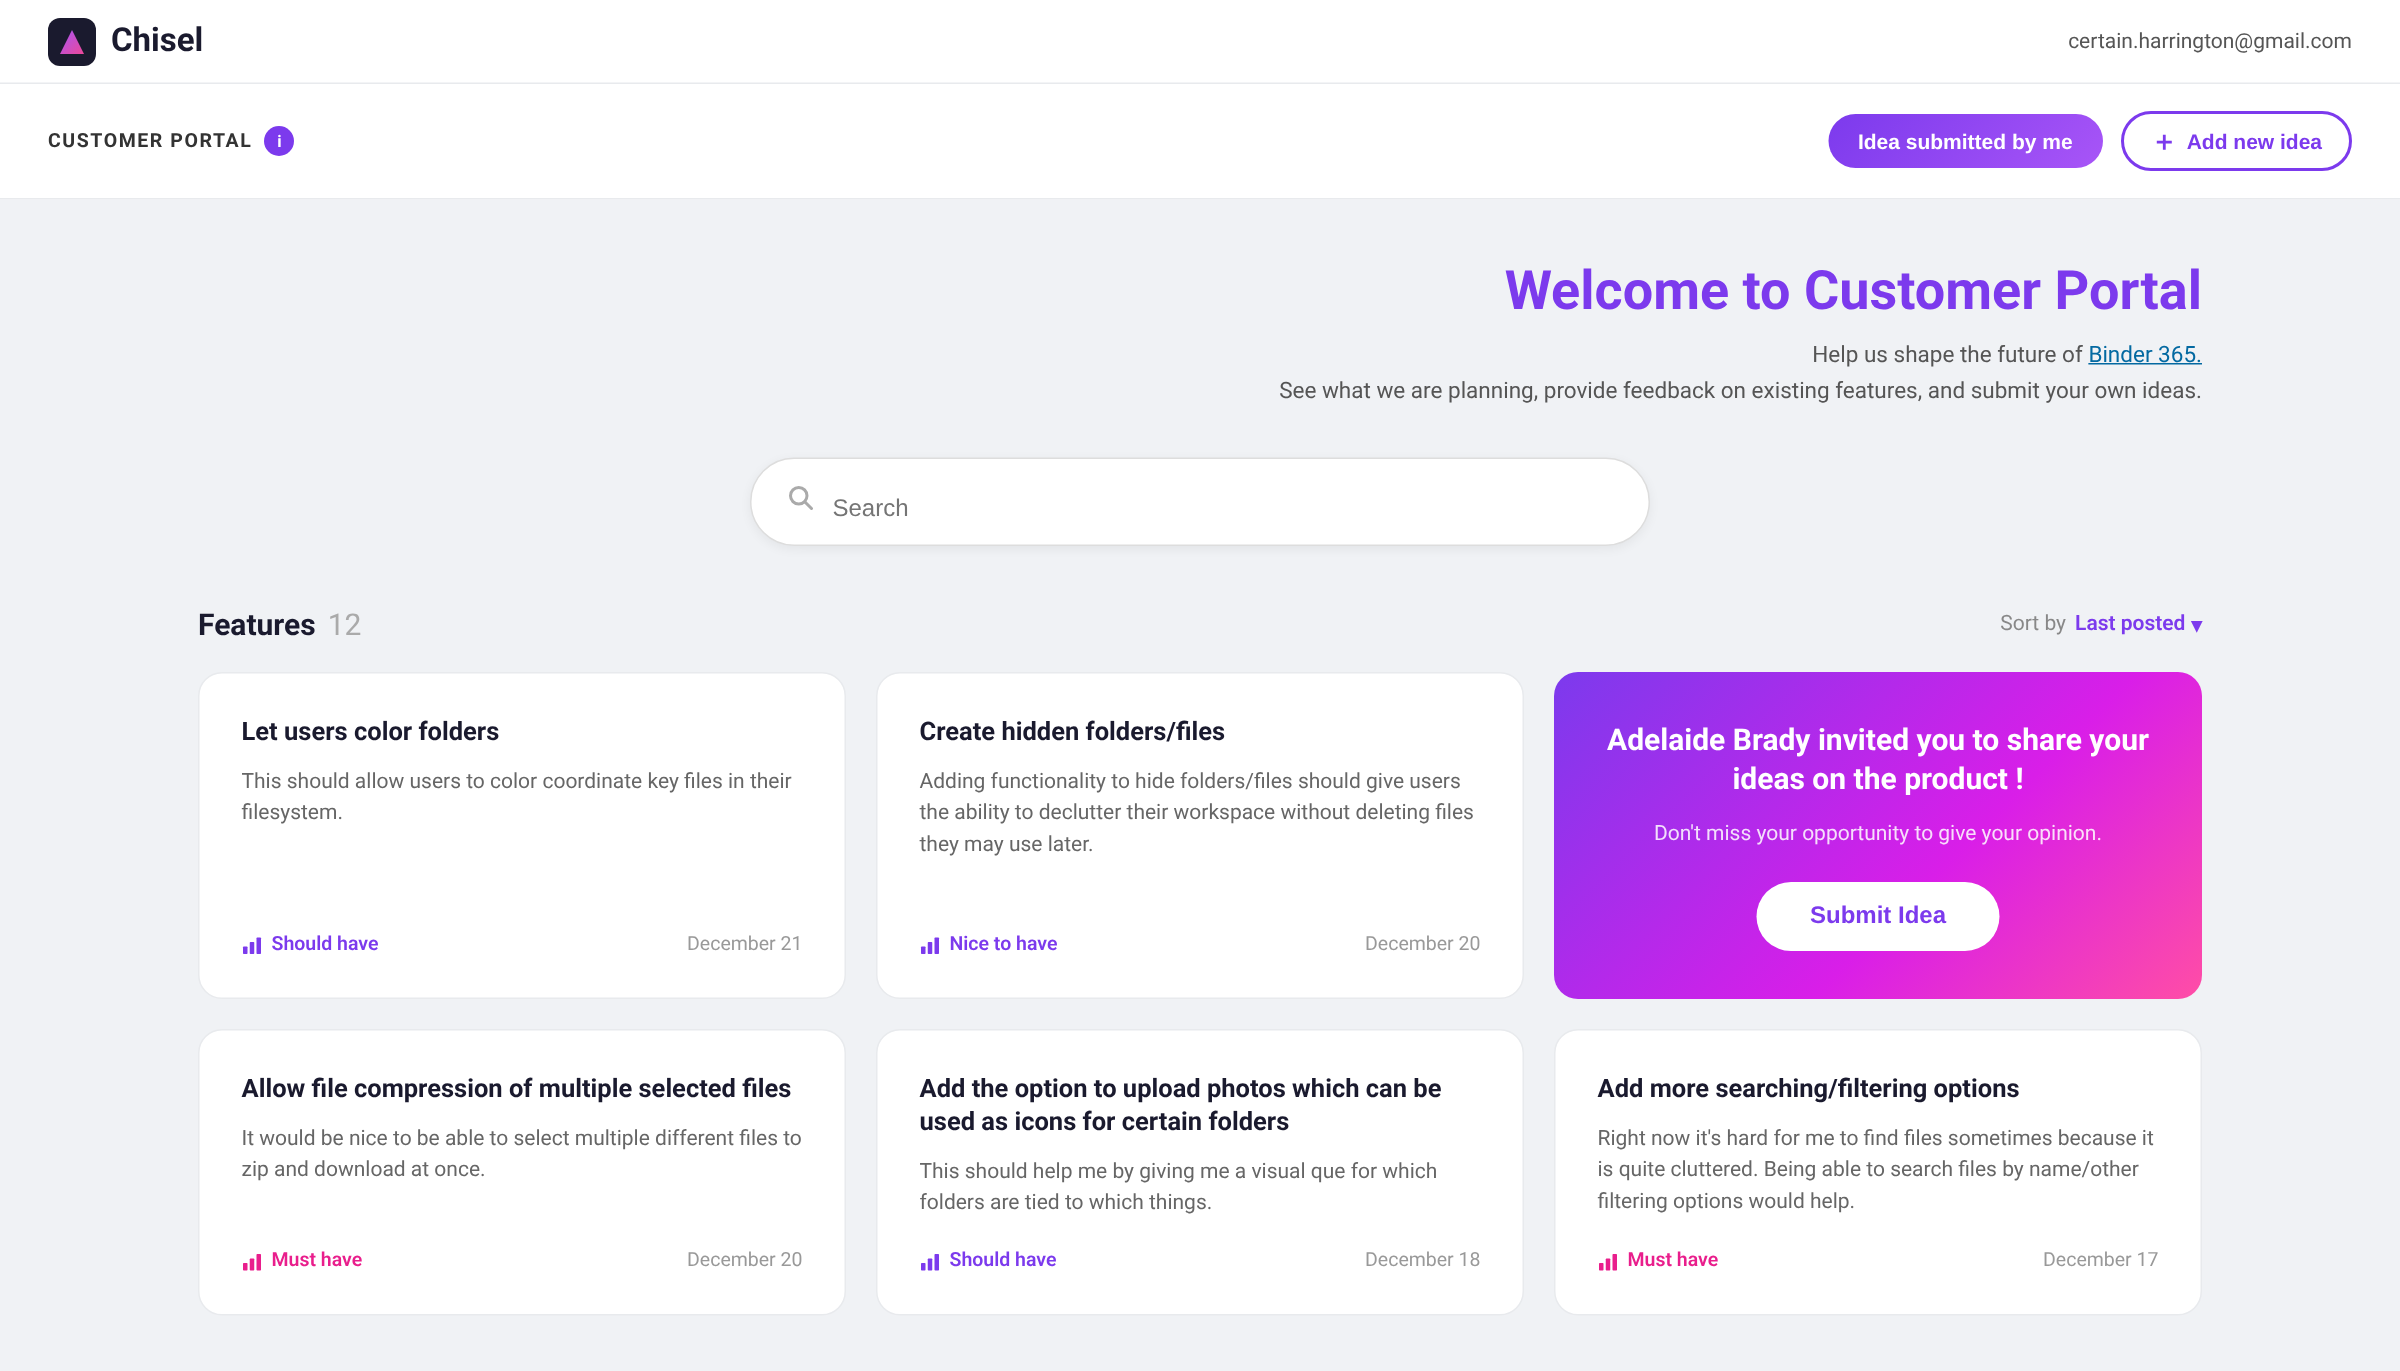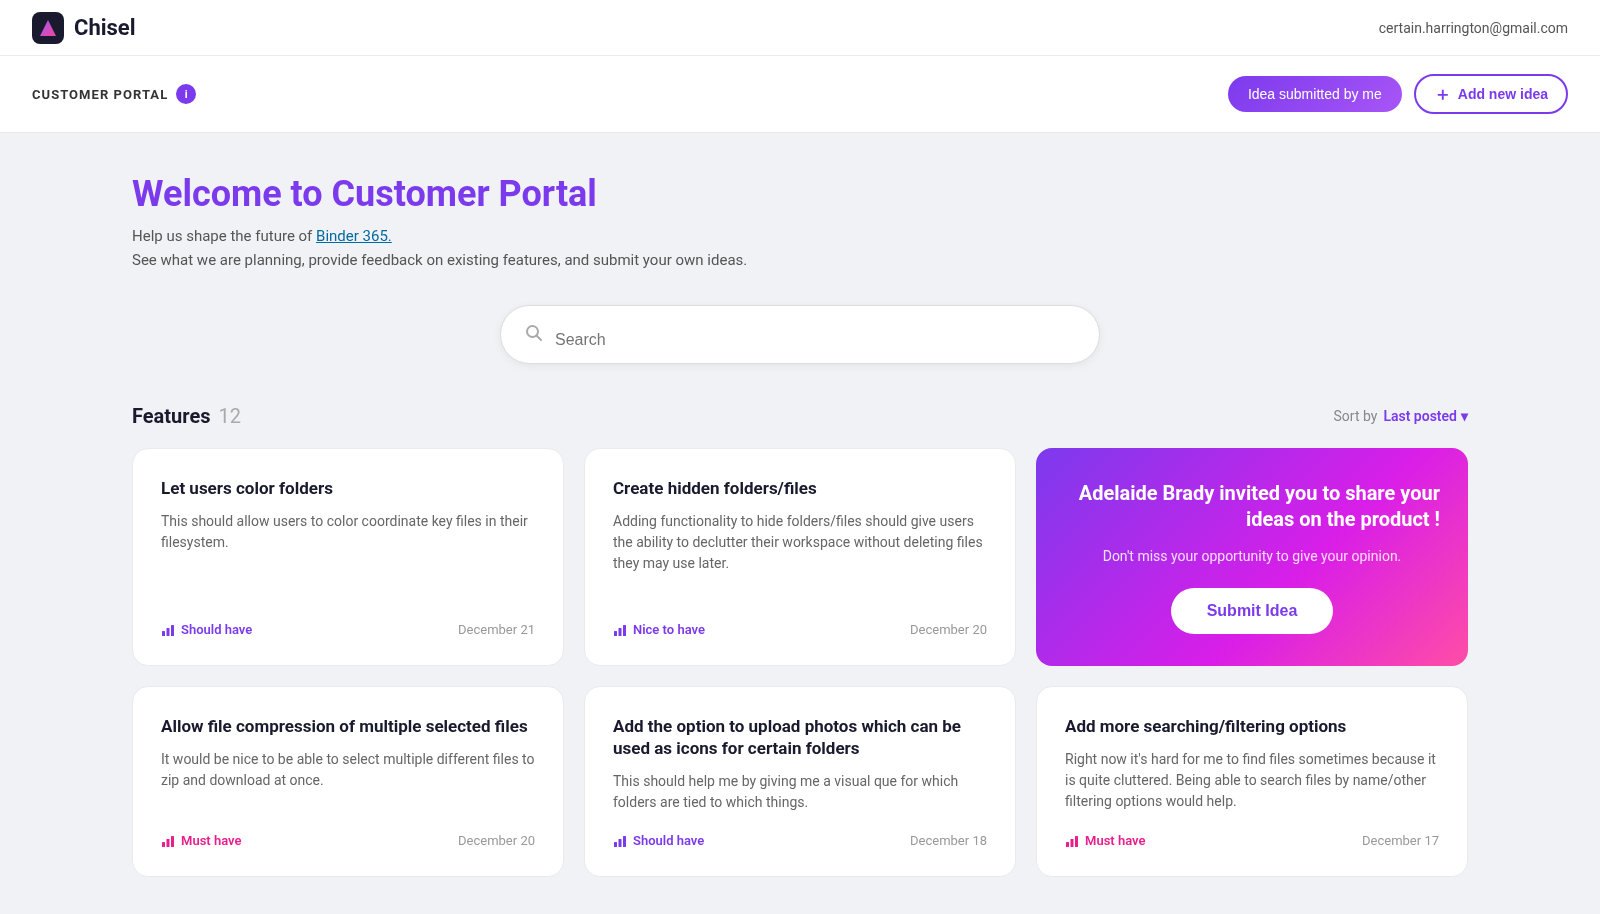--- a/index.html
+++ b/index.html
@@ -76,21 +76,21 @@
       align-items: center;
       gap: 12px;
     }
     .btn-idea-submitted {
       background: linear-gradient(135deg, #7c3aed, #a855f7);
       color: #fff;
       border: none;
       padding: 10px 20px;
       border-radius: 24px;
       font-size: 14px;
-      font-weight: 400;
+      font-weight: 700;
       cursor: pointer;
     }
     .btn-add-idea {
       background: transparent;
       color: #7c3aed;
       border: 2px solid #7c3aed;
       padding: 9px 18px;
       border-radius: 24px;
       font-size: 14px;
       font-weight: 600;
@@ -102,21 +102,21 @@
 
     
     .main-content {
       max-width: 1400px;
       margin: 0 auto;
       padding: 40px 32px;
     }
 
     
     .hero {
-      text-align: left;
+      text-align: right;
       margin-bottom: 36px;
     }
     .hero-title {
       font-size: 36px;
       font-weight: 700;
       color: #1a1a2e;
       margin-bottom: 12px;
     }
     .hero-title span {
       color: #7c3aed;
@@ -266,21 +266,20 @@
       align-items: center;
       justify-content: center;
       text-align: center;
       gap: 16px;
     }
     .promo-title {
       font-size: 20px;
       font-weight: 700;
       color: #fff;
       line-height: 1.3;
-      text-align: right;
     }
     .promo-sub {
       font-size: 14px;
       color: rgba(255,255,255,0.85);
     }
     .btn-submit-idea {
       background: #fff;
       color: #7c3aed;
       border: none;
       padding: 14px 36px;

